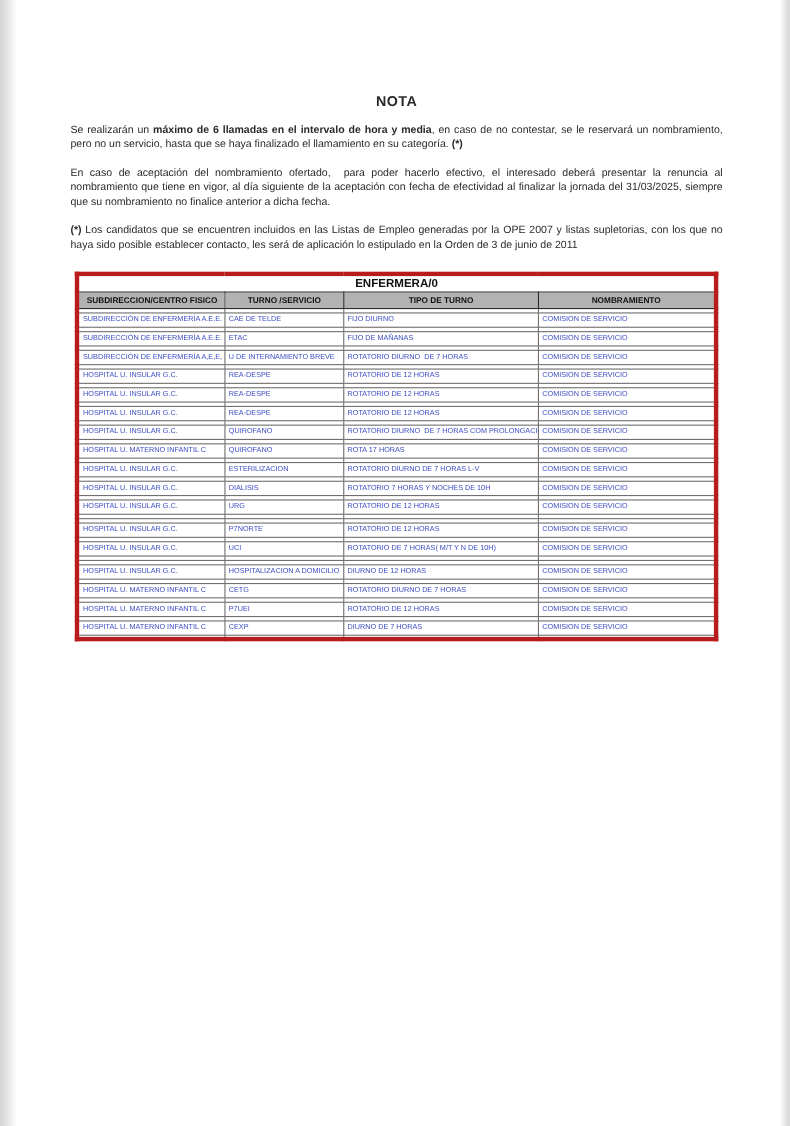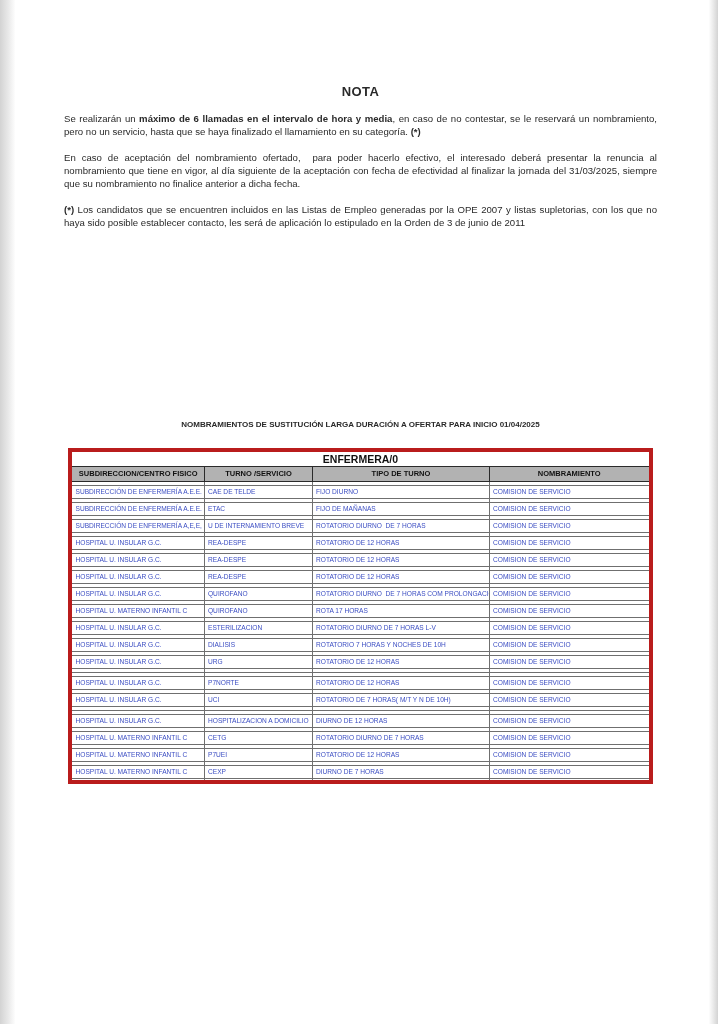--- a/index.html
+++ b/index.html
@@ -98,21 +98,20 @@
   <div class="content">
 
     <div class="doc-title">NOTA</div>
 
     <div>
         <p class="para"><span>Se realizarán un </span><b>máximo de 6 llamadas en el intervalo de hora y media</b><span>, en caso de no contestar, se le reservará un nombramiento, pero no un servicio, hasta que se haya finalizado el llamamiento en su categoría. </span><b>(*)</b></p>
         <p class="para"><span>En caso de aceptación del nombramiento ofertado, &nbsp;para poder hacerlo efectivo, el interesado deberá presentar la renuncia al nombramiento que tiene en vigor, al día siguiente de la aceptación con fecha de efectividad al finalizar la jornada del 31/03/2025, siempre que su nombramiento no finalice anterior a dicha fecha.</span></p>
         <p class="para"><b>(*)</b><span> Los candidatos que se encuentren incluidos en las Listas de Empleo generadas por la OPE 2007 y listas supletorias, con los que no haya sido posible establecer contacto, les será de aplicación lo estipulado en la Orden de 3 de junio de 2011</span></p>
       </div>
 
-    <div class="table-caption">NOMBRAMIENTOS DE SUSTITUCIÓN LARGA DURACIÓN A OFERTAR PARA INICIO 01/04/2025</div>
 
     <table class="assign">
       <colgroup>
           <col style="width: 134px;">
           <col style="width: 108px;">
           <col style="width: 177px;">
           <col style="width: 161px;">
         </colgroup>
       <tbody>
         <tr class="row-group">

